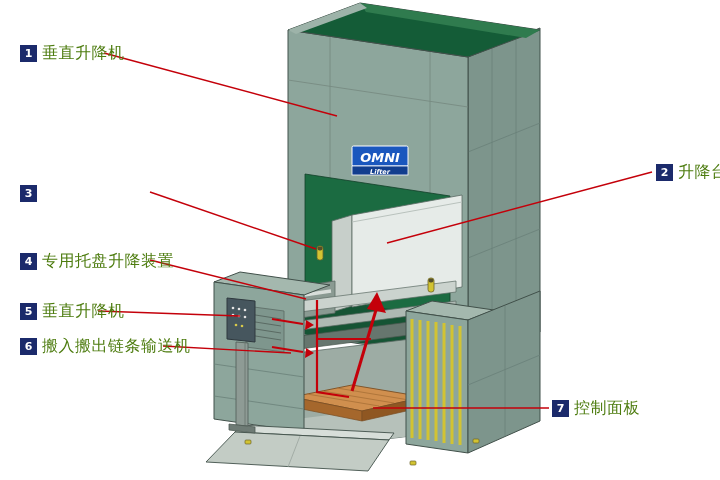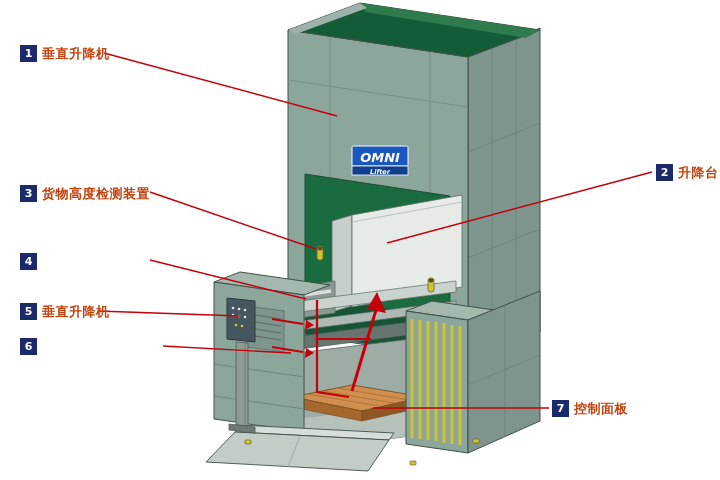--- a/index.html
+++ b/index.html
@@ -7,21 +7,21 @@
   body { background:#fff; font-family:"DejaVu Sans", sans-serif; }
   .stage { position:relative; width:720px; height:480px; background:#ffffff; overflow:hidden; }
   svg.art { position:absolute; left:0; top:0; }
   .label { position:absolute; display:flex; align-items:center; gap:5px; height:17px; }
   .label .num {
     width:17px; height:17px; background:#1B2A6B; color:#fff;
     font-size:11px; font-weight:bold;
     display:flex; align-items:center; justify-content:center; flex:0 0 17px;
   }
   .label .txt {
-    font-size:13px; font-weight:bold; color:#c2410c;
+    font-size:16px; font-weight:normal; color:#4d7c0f;
     letter-spacing:0.5px; white-space:nowrap;
   }
 </style>
 </head>
 <body>
 
 <div class="stage">
 
   <svg class="art" width="720" height="480" viewBox="0 0 720 480">
 
@@ -164,34 +164,35 @@
     <span class="txt">垂直升降机</span>
   </div>
 
   <div class="label" style="left:656px; top:164px">
     <span class="num">2</span>
     <span class="txt">升降台</span>
   </div>
 
   <div class="label" style="left:20px; top:185px">
     <span class="num">3</span>
-    <span class="txt">货物高度检测装置</span>
   </div>
 
   <div class="label" style="left:20px; top:253px">
     <span class="num">4</span>
+    <span class="txt">专用托盘升降装置</span>
   </div>
 
   <div class="label" style="left:20px; top:303px">
     <span class="num">5</span>
     <span class="txt">垂直升降机</span>
   </div>
 
   <div class="label" style="left:20px; top:338px">
     <span class="num">6</span>
+    <span class="txt">搬入搬出链条输送机</span>
   </div>
 
   <div class="label" style="left:552px; top:400px">
     <span class="num">7</span>
     <span class="txt">控制面板</span>
   </div>
 
 </div>
 
 </body></html>

